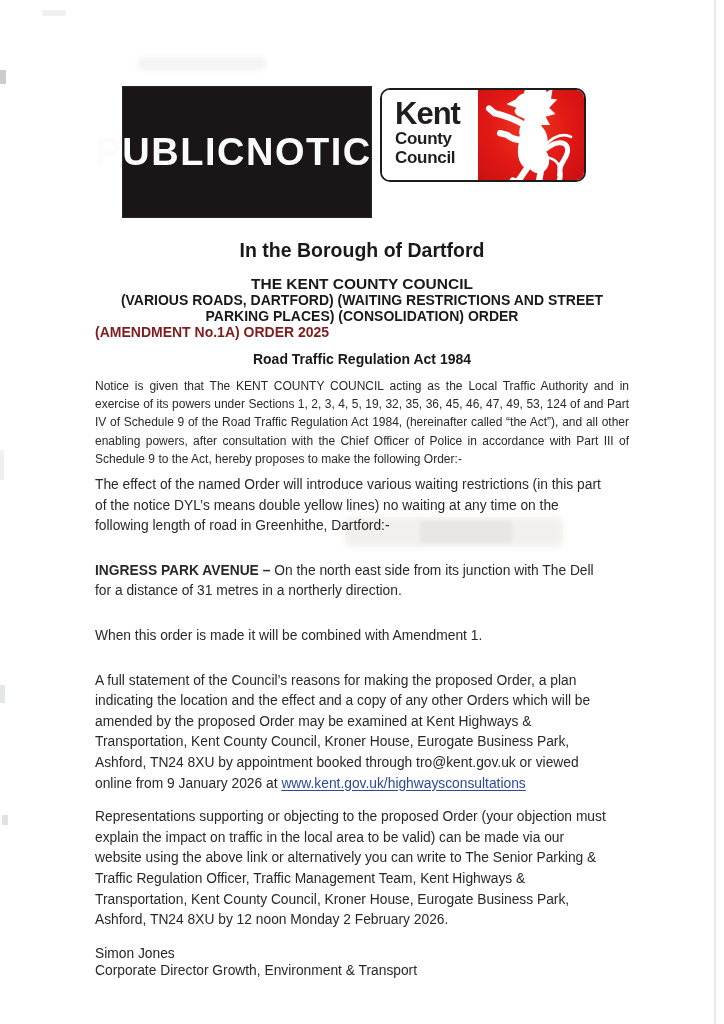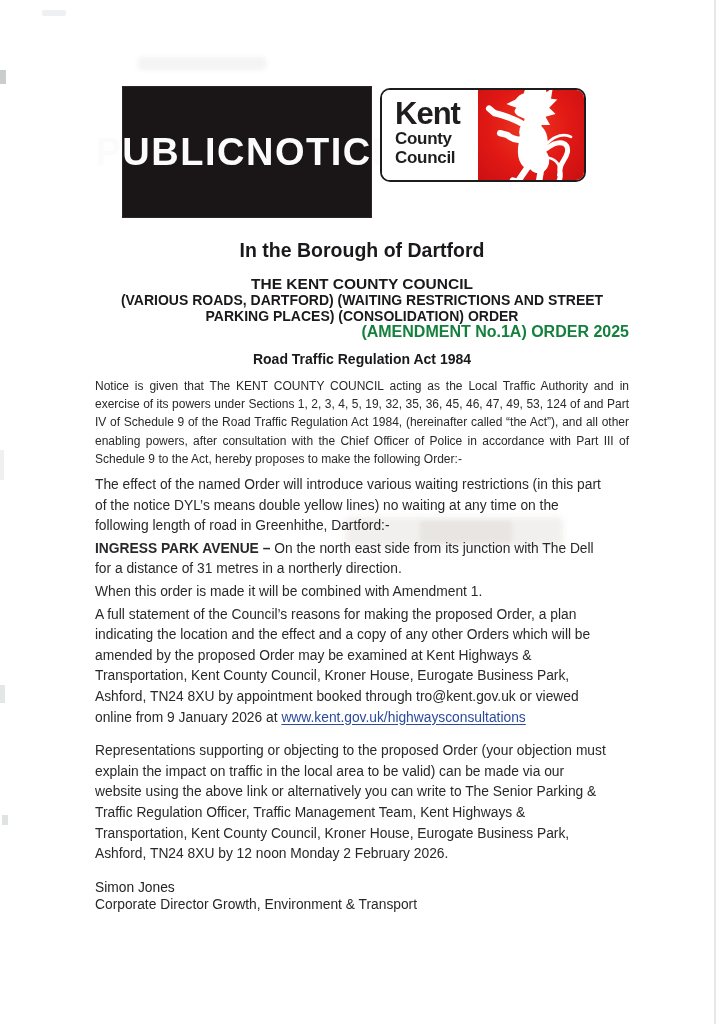--- a/index.html
+++ b/index.html
@@ -50,28 +50,28 @@
     background:radial-gradient(circle at 48% 42%, #ec3a22 0%, #e21915 52%, #c80f12 100%);
     display:flex;align-items:center;justify-content:center;
   }
   .horse-svg{width:100px;height:122px;}
 
   
   .content{position:absolute;left:95px;top:239px;width:534px;}
   .h-borough{font-size:19.5px;line-height:23px;font-weight:bold;text-align:center;color:#1a181b;margin:0 0 13px 0;}
   .h-authority{font-size:15.5px;line-height:17px;font-weight:bold;text-align:center;color:#1a181b;margin:0;}
   .h-order{font-size:14px;line-height:16px;font-weight:bold;text-align:center;color:#1a181b;margin:0;white-space:pre-line;}
-  .h-amendment{font-size:16px;line-height:16px;font-weight:bold;text-align:right;color:#15803d;margin:0;}
+  .h-amendment{font-size:14px;line-height:16px;font-weight:bold;text-align:left;color:#7f1d1d;margin:0;}
   .h-act{font-size:14px;line-height:16px;font-weight:bold;text-align:center;color:#1a181b;margin:11px 0 0 0;}
 
   p{white-space:pre-line;}
   .para{font-size:13.8px;line-height:20.6px;margin:0;color:#2a282b;}
   .para-justified{font-size:12px;line-height:18.2px;margin:10px 0 0 0;text-align:justify;color:#2a282b;white-space:normal;}
   .mt-sm{margin-top:7px;}
-  .mt-md{margin-top:2px;}
+  .mt-md{margin-top:24px;}
   .mt-lg{margin-top:13px;}
   .bold-lead{font-weight:bold;}
   .link{
     color:#2b4a9b;text-decoration:underline;text-underline-offset:2px;cursor:pointer;
   }
   .signature{margin-top:14px;}
   .sig-name{font-size:13.8px;line-height:17px;font-weight:normal;color:#242225;margin:0;}
   .sig-title{font-size:13.8px;line-height:17px;color:#2a282b;margin:0;}
 
   

